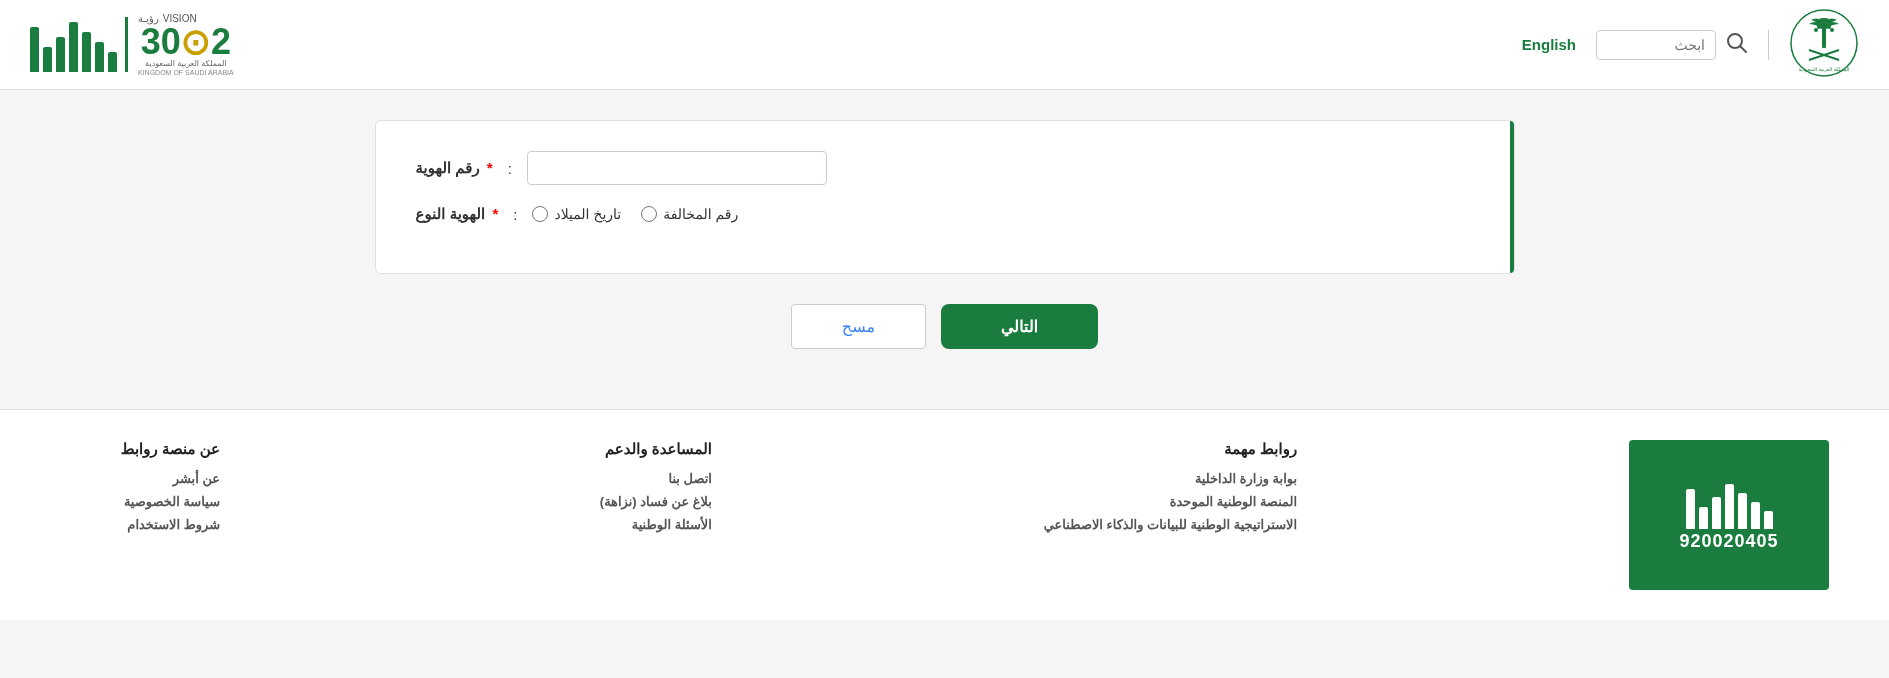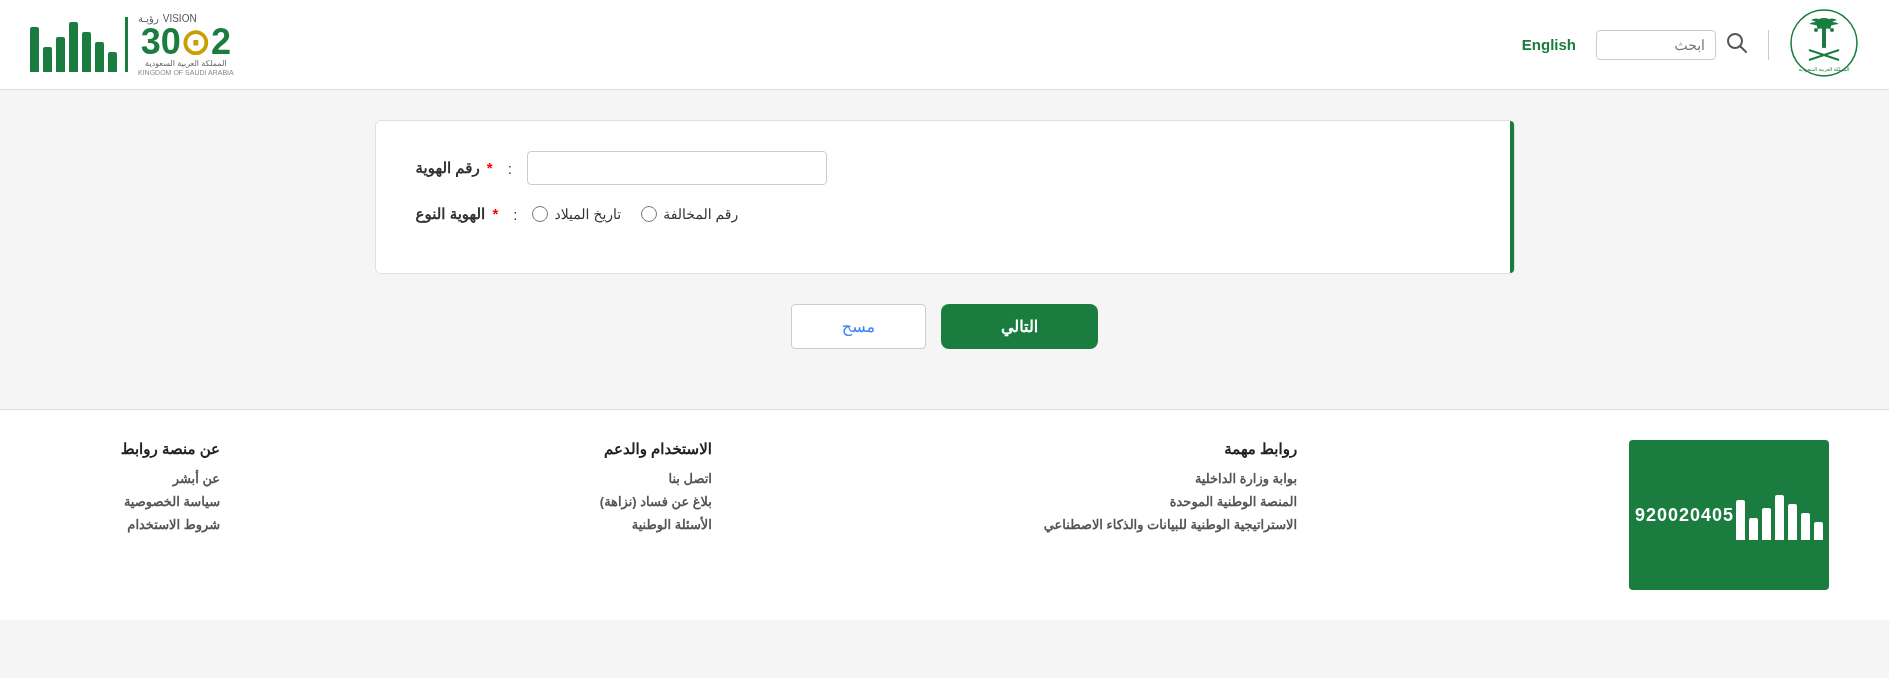--- a/index.html
+++ b/index.html
@@ -177,21 +177,21 @@
       align-items: flex-start;
       padding: 30px 60px;
       gap: 40px;
     }
     .footer-absher-block {
       background: #1a7c3e;
       color: #fff;
       width: 200px;
       min-height: 150px;
       display: flex;
-      flex-direction: row;
+      flex-direction: column;
       align-items: center;
       justify-content: center;
       gap: 2px;
       border-radius: 4px;
       flex-shrink: 0;
     }
     .footer-absher-bars {
       display: flex;
       align-items: flex-end;
       gap: 4px;
@@ -413,21 +413,21 @@
     </div>
 
     <div class="footer-section">
       <div class="footer-section-title">روابط مهمة</div>
       <a class="footer-link">بوابة وزارة الداخلية</a>
       <a class="footer-link">المنصة الوطنية الموحدة</a>
       <a class="footer-link">الاستراتيجية الوطنية للبيانات والذكاء الاصطناعي</a>
     </div>
 
     <div class="footer-section">
-      <div class="footer-section-title">الاستخدام والدعم</div>
+      <div class="footer-section-title">المساعدة والدعم</div>
       <a class="footer-link">اتصل بنا</a>
       <a class="footer-link">بلاغ عن فساد (نزاهة)</a>
       <a class="footer-link">الأسئلة الوطنية</a>
     </div>
 
     <div class="footer-section">
       <div class="footer-section-title">عن منصة روابط</div>
       <a class="footer-link">عن أبشر</a>
       <a class="footer-link">سياسة الخصوصية</a>
       <a class="footer-link">شروط الاستخدام</a>

